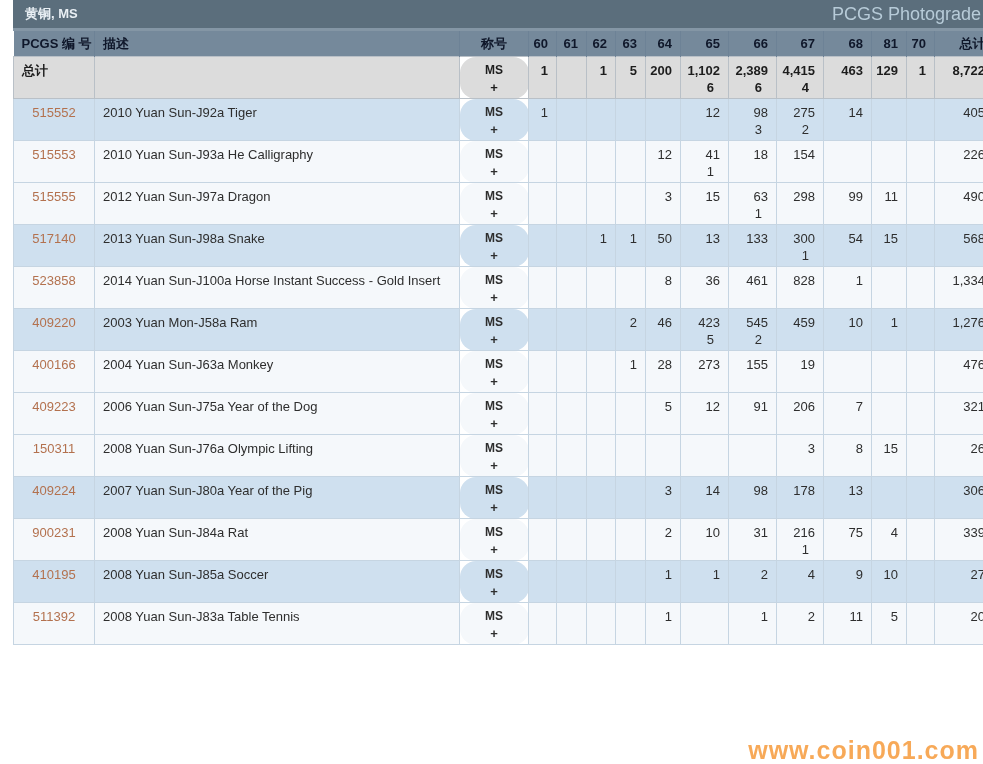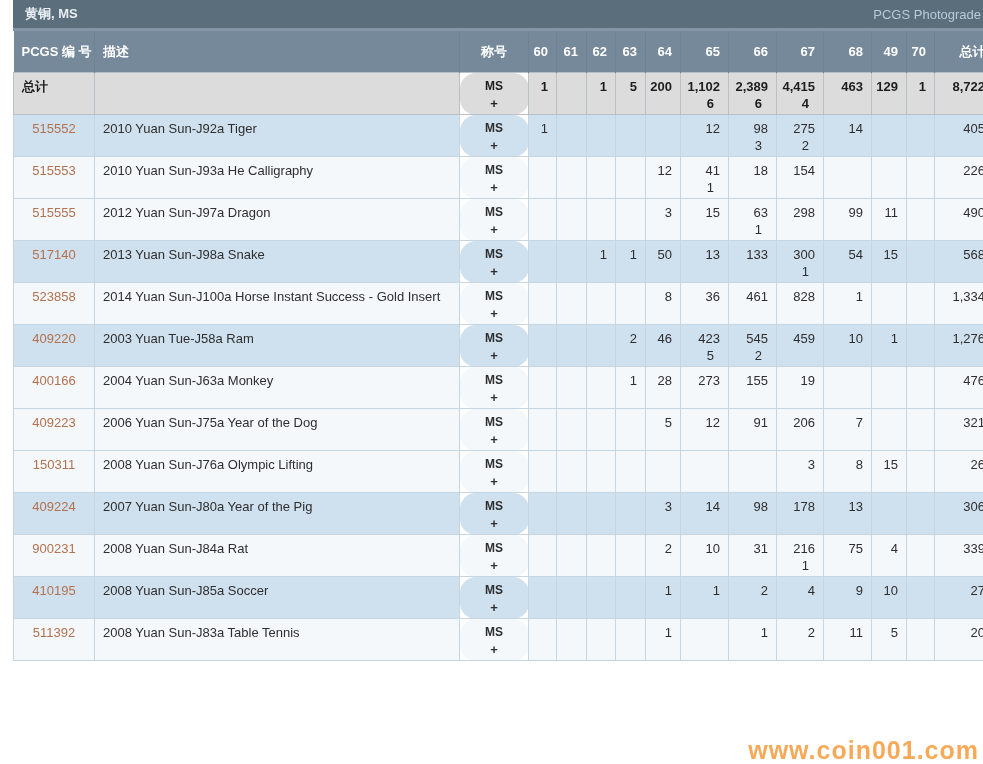--- a/index.html
+++ b/index.html
@@ -10,27 +10,27 @@
   }
   .page{position:relative;width:980px;height:764px;padding-left:13px;}
 
   
   .title-bar{
     height:28px;background:var(--title_bar_bg,#5b6e7c);
     display:flex;align-items:center;justify-content:space-between;
     padding:0 12px;box-sizing:border-box;
   }
   .title-bar .title{color:#e9eff4;font-size:13px;font-weight:bold;}
-  .title-bar .link{color:var(--link_color,#b7cbd8);font-size:13px;text-decoration:none;cursor:pointer;}
+  .title-bar .link{color:var(--link_color,#b7cbd8);font-size:18px;text-decoration:none;cursor:pointer;}
   .spacer-band{height:3px;background:#8496a5;}
 
   table{border-collapse:collapse;table-layout:fixed;width:980px;}
   thead th{
-    background:var(--header_row_bg,#75899b);color:#ffffff;
-    font-size:13px;font-weight:bold;height:41px;vertical-align:middle;
+    background:var(--header_row_bg,#75899b);color:#0f172a;
+    font-size:13px;font-weight:bold;height:25px;vertical-align:middle;
     padding:0;border-left:1px solid #6d8296;
   }
   thead th:first-child{border-left:none;}
   thead th.h-left{text-align:left;padding-left:8px;}
   thead th.h-center{text-align:center;}
   thead th.h-right{text-align:right;padding-right:8px;}
 
   td{
     vertical-align:top;height:42px;box-sizing:border-box;
     border:1px solid #c6d5e2;font-size:13px;color:#2e2e2e;
@@ -92,21 +92,21 @@
         <th class="h-center" id="th-desig">称号</th>
         <th class="h-right">60</th>
           <th class="h-right">61</th>
           <th class="h-right">62</th>
           <th class="h-right">63</th>
           <th class="h-right">64</th>
           <th class="h-right">65</th>
           <th class="h-right">66</th>
           <th class="h-right">67</th>
           <th class="h-right">68</th>
-          <th class="h-right">49</th>
+          <th class="h-right">81</th>
           <th class="h-right">70</th>
           <th class="h-right" id="th-total">总计</th>
       </tr>
     </thead>
     <tbody id="tbody">
         <tr class="totals-row">
           <td>总计</td>
           <td class="desc"></td>
           <td class="desig">
             <div class="ms">MS</div>
@@ -244,21 +244,21 @@
           <td class="num">36</td>
           <td class="num">461</td>
           <td class="num">828</td>
           <td class="num">1</td>
           <td class="num"></td>
           <td class="num"></td>
           <td class="num">1,334</td>
         </tr>
         <tr class="row-blue">
           <td class="pcgs">409220</td>
-          <td class="desc">2003 Yuan Tue-J58a Ram</td>
+          <td class="desc">2003 Yuan Mon-J58a Ram</td>
           <td class="desig">
             <div class="ms">MS</div>
             <div class="plus-sign">+</div>
           </td>
           <td class="num"></td>
           <td class="num"></td>
           <td class="num"></td>
           <td class="num">2</td>
           <td class="num">46</td>
           <td class="num">

